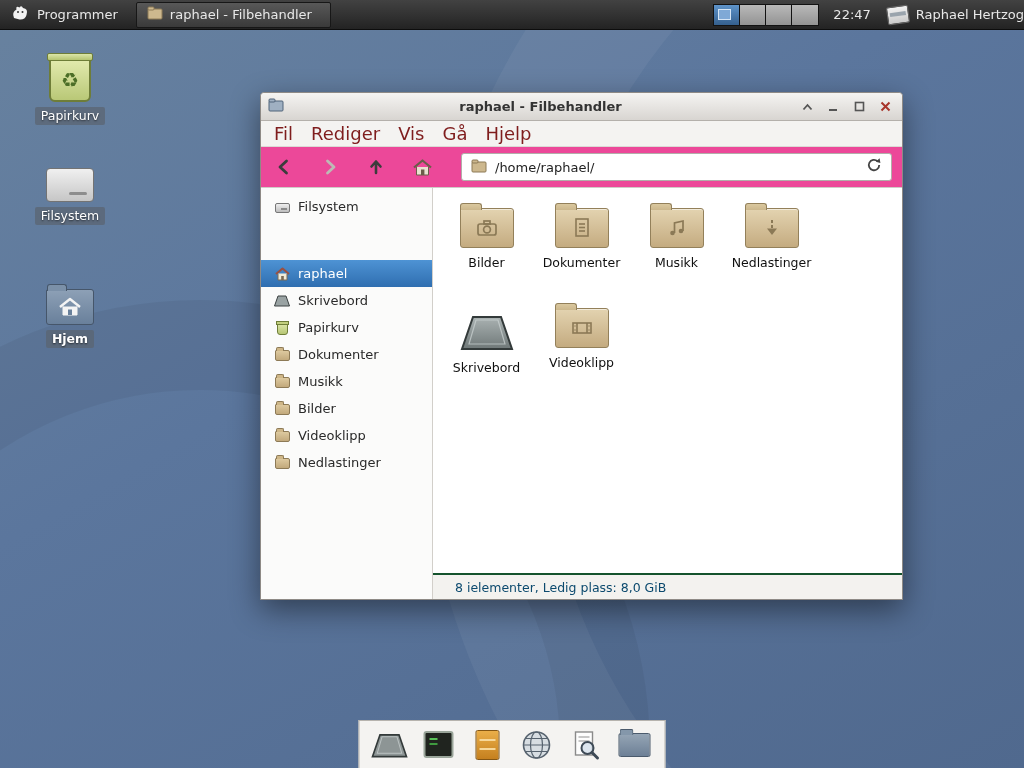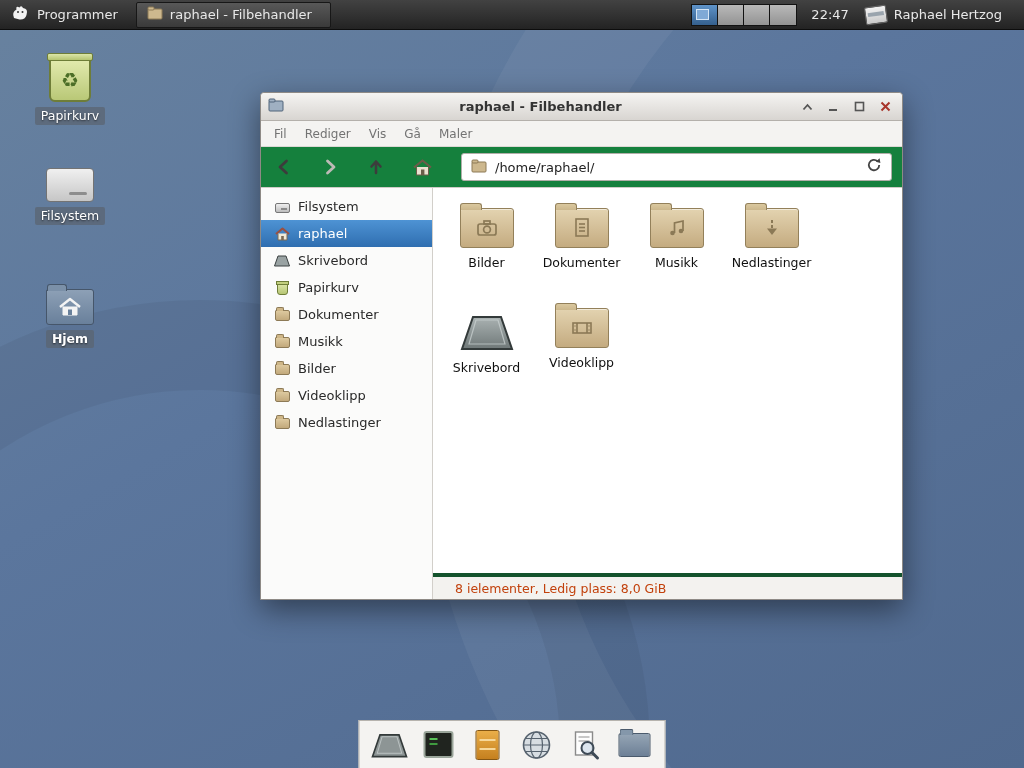--- a/index.html
+++ b/index.html
@@ -15,70 +15,70 @@
   .panel { position:absolute; top:0; left:0; right:0; height:30px; background:linear-gradient(#424242,#232323); border-bottom:1px solid #0d0d0d; display:flex; align-items:center; color:#e8e8e8; font-size:13px; z-index:50; }
   .apps-menu { display:flex; align-items:center; gap:7px; padding:4px 10px; height:100%; cursor:default; }
   .task-button { display:flex; align-items:center; gap:7px; height:26px; margin-left:8px; padding:0 10px; min-width:195px; background:linear-gradient(#585858,#3a3a3a); border:1px solid #171717; border-radius:2px; }
   .panel-spacer { flex:1; }
   .pager { display:flex; height:22px; border:1px solid #121212; }
   .pager-cell { width:26px; height:100%; background:linear-gradient(#b9b9b9,#939393); border-right:1px solid #121212; position:relative; }
   .pager-cell:last-child { border-right:none; }
   .pager-cell.active { background:linear-gradient(#5e93c9,#35608e); }
   .pager-cell.active::after { content:""; position:absolute; left:4px; top:4px; width:11px; height:9px; background:#7fa9d6; border:1px solid #d5e5f5; }
   .clock { margin:0 16px 0 14px; }
-  .user { display:flex; align-items:center; gap:7px; padding-right:22px; }
+  .user { display:flex; align-items:center; gap:7px; padding-right:0; }
   .user-icon { width:22px; height:18px; background:linear-gradient(#f2f2f2,#c9c9c9); border:1px solid #666; border-radius:2px; position:relative; transform:rotate(-8deg); }
   .user-icon::after { content:""; position:absolute; left:2px; top:5px; right:2px; height:4px; background:#9aa4ad; }
 
   
   .desk-icon { position:absolute; width:92px; display:flex; flex-direction:column; align-items:center; gap:5px; }
   .desk-label { color:#fff; font-size:12.5px; background:rgba(90,100,112,.72); padding:1px 6px 2px; border-radius:2px; text-shadow:0 1px 2px rgba(0,0,0,.6); white-space:nowrap; }
   .trash-big { width:42px; height:44px; background:linear-gradient(#e2eaae,#b9c877); border:2px solid #6e7d38; border-radius:3px 3px 6px 6px; position:relative; display:flex; align-items:center; justify-content:center; }
   .trash-big::before { content:""; position:absolute; top:-7px; left:-4px; right:-4px; height:6px; background:linear-gradient(#dce6a8,#b5c470); border:1px solid #6e7d38; border-radius:2px; }
   .trash-glyph { color:#4c6e27; font-size:20px; line-height:1; }
   .drive-big { width:48px; height:34px; margin-top:8px; background:linear-gradient(#f0f0f0,#c6c6c6); border:1px solid #737373; border-radius:4px; position:relative; }
   .drive-big::after { content:""; position:absolute; right:6px; bottom:6px; width:18px; height:3px; background:#8d8d8d; border-radius:2px; }
   .folder-slate { width:48px; height:36px; margin-top:7px; background:linear-gradient(#8da0b6,#69809b); border:1px solid #46566a; border-radius:2px 3px 3px 3px; position:relative; display:flex; align-items:center; justify-content:center; }
   .folder-slate::before { content:""; position:absolute; top:-6px; left:0; width:18px; height:6px; background:#7b90a8; border:1px solid #46566a; border-bottom:none; border-radius:3px 3px 0 0; }
 
   
   .window { position:absolute; left:260px; top:92px; width:643px; height:508px; background:#fff; border:1px solid #8e8a86; border-radius:4px 4px 0 0; box-shadow:0 10px 30px rgba(0,0,0,.45); display:flex; flex-direction:column; z-index:40; }
   .titlebar { height:28px; background:linear-gradient(#f5f4f2,#d8d5d1); border-bottom:1px solid #b4b0ab; border-radius:4px 4px 0 0; display:flex; align-items:center; padding:0 7px; gap:6px; }
   .title-text { flex:1; text-align:center; font-weight:bold; font-size:13px; color:#333; }
   .tb-btn { width:20px; height:20px; display:flex; align-items:center; justify-content:center; border-radius:3px; }
   .menubar { height:26px; background:#f4f3f1; border-bottom:1px solid #dcd9d5; display:flex; align-items:center; padding-left:4px; }
-  .menu-item { padding:4px 9px; font-size:12px; color:#737373;text-align:center; }
-  .toolbar { height:41px; background:#15803d; border-bottom:1px solid #cfccc7; display:flex; align-items:center; padding:0 10px; gap:20px; }
+  .menu-item { padding:4px 9px; font-size:18px; color:#7f1d1d;text-align:center; }
+  .toolbar { height:41px; background:#ec4899; border-bottom:1px solid #cfccc7; display:flex; align-items:center; padding:0 10px; gap:20px; }
   .nav-btn { width:26px; height:26px; display:flex; align-items:center; justify-content:center; }
   .pathbar { flex:1; height:28px; background:#fff; border:1px solid #b1aea9; border-radius:3px; display:flex; align-items:center; padding:0 9px; gap:8px; margin-left:6px; }
   .path-text { flex:1; font-size:13px; color:#222; }
 
   .window-body { flex:1; display:flex; min-height:0; }
   .sidebar { width:172px; background:#fbfbfa; border-right:1px solid #d2cfca; padding-top:5px; font-size:13px; color:#2a2a2a; }
   .side-header { padding:8px 10px 5px; font-size:11px; font-weight:bold; color:#3c3c3c; letter-spacing:.5px; }
   .side-item { display:flex; align-items:center; gap:8px; height:27px; padding-left:13px; }
-  .side-item.selected { background:linear-gradient(#4e93d4,#2f6eb0); color:#fff; }
+  .side-item.selected { background:linear-gradient(#4e93d4,#2f6eb0); color:#fff;margin-top:40px; }
   .mi { width:16px; height:16px; flex:0 0 16px; position:relative; display:flex; align-items:center; justify-content:center; }
 
   .mi-folder { width:15px; height:11px; background:linear-gradient(#ddc99f,#c2a97c); border:1px solid #8d7a56; border-radius:1px 2px 2px 2px; position:relative; margin-top:2px; }
   .mi-folder::before { content:""; position:absolute; top:-4px; left:0; width:6px; height:3px; background:#cfb788; border:1px solid #8d7a56; border-bottom:none; border-radius:2px 2px 0 0; }
   .mi-drive { width:15px; height:10px; background:linear-gradient(#efefef,#bdbdbd); border:1px solid #777; border-radius:2px; position:relative; margin-top:2px; }
   .mi-drive::after { content:""; position:absolute; right:2px; bottom:2px; width:6px; height:2px; background:#8a8a8a; }
   .mi-trash { width:11px; height:12px; background:linear-gradient(#dde7a9,#b7c675); border:1px solid #6f7e39; border-radius:1px 1px 3px 3px; position:relative; margin-top:2px; }
   .mi-trash::before { content:""; position:absolute; top:-3px; left:-2px; right:-2px; height:2px; background:#c3d07f; border:1px solid #6f7e39; }
 
   .main-pane { flex:1; display:flex; flex-direction:column; min-width:0; background:#fff; }
   .files { flex:1; padding:12px 0 0 6px; display:grid; grid-template-columns:repeat(4,95px); grid-auto-rows:100px; align-content:start; }
   .file-item { display:flex; flex-direction:column; align-items:center; gap:7px; padding-top:8px; }
   .file-label { font-size:12.5px; color:#101010; text-align:center; }
   .folder-big { width:54px; height:40px; background:linear-gradient(#e3d3b0,#c4ab80); border:1px solid #93805a; border-radius:2px 3px 3px 3px; position:relative; box-shadow:inset 0 1px 0 rgba(255,255,255,.55); }
   .folder-big::before { content:""; position:absolute; top:-6px; left:-1px; width:20px; height:6px; background:linear-gradient(#dac89f,#ccb78c); border:1px solid #93805a; border-bottom:none; border-radius:3px 3px 0 0; }
   .emblem { position:absolute; left:50%; top:50%; transform:translate(-50%,-50%); }
 
-  .statusbar { height:26px; border-top:4px solid #14532d; background:#f3f2ef; display:flex; align-items:center; padding-left:22px; font-size:12.5px; color:#c2410c; }
+  .statusbar { height:26px; border-top:2px solid #14532d; background:#f3f2ef; display:flex; align-items:center; padding-left:22px; font-size:12.5px; color:#0c4a6e; }
 
   
   .dock { position:absolute; left:50%; transform:translateX(-50%); bottom:0; height:48px; background:#f4f3f1; border:1px solid #b6b3ae; border-bottom:none; display:flex; align-items:center; padding:3px 7px; gap:3px; z-index:45; }
   .dock-item { width:46px; height:42px; display:flex; align-items:center; justify-content:center; border-radius:3px; }
   .dk-term { width:30px; height:27px; background:#20241f; border:2px solid #9aa59a; border-radius:3px; position:relative; }
   .dk-term::after { content:""; position:absolute; left:4px; top:5px; width:8px; height:2px; background:#58c058; box-shadow:0 5px 0 #3f9a3f; }
   .dk-cabinet { width:24px; height:30px; background:linear-gradient(#eaae49,#c5801f); border:1px solid #855613; border-radius:2px; position:relative; }
   .dk-cabinet::before { content:""; position:absolute; left:3px; right:3px; top:8px; height:2px; background:#f6d79a; box-shadow:0 9px 0 #f6d79a; }
   .dk-folder { width:32px; height:24px; background:linear-gradient(#95a5b5,#6d8096); border:1px solid #4a5a6c; border-radius:2px; position:relative; }
   .dk-folder::before { content:""; position:absolute; top:-5px; left:0; width:12px; height:5px; background:#8497aa; border:1px solid #4a5a6c; border-bottom:none; border-radius:2px 2px 0 0; }
@@ -176,21 +176,21 @@
           <path d="M1.5 1.5 L9.5 9.5 M9.5 1.5 L1.5 9.5" stroke="#a8352b" stroke-width="2"></path>
         </svg>
     </span>
   </div>
 
   <div class="menubar">
     <span class="menu-item">Fil</span>
     <span class="menu-item">Rediger</span>
     <span class="menu-item">Vis</span>
     <span class="menu-item">Gå</span>
-    <span class="menu-item">Maler</span>
+    <span class="menu-item">Hjelp</span>
   </div>
 
   <div class="toolbar">
     <span class="nav-btn">
       <svg width="18" height="18" viewBox="0 0 18 18">
           <path d="M11.5 3 L5 9 L11.5 15" fill="none" stroke="#3c3c3c" stroke-width="2.8" stroke-linecap="round" stroke-linejoin="round"></path>
         </svg>
     </span>
     <span class="nav-btn">
       <svg width="18" height="18" viewBox="0 0 18 18">

